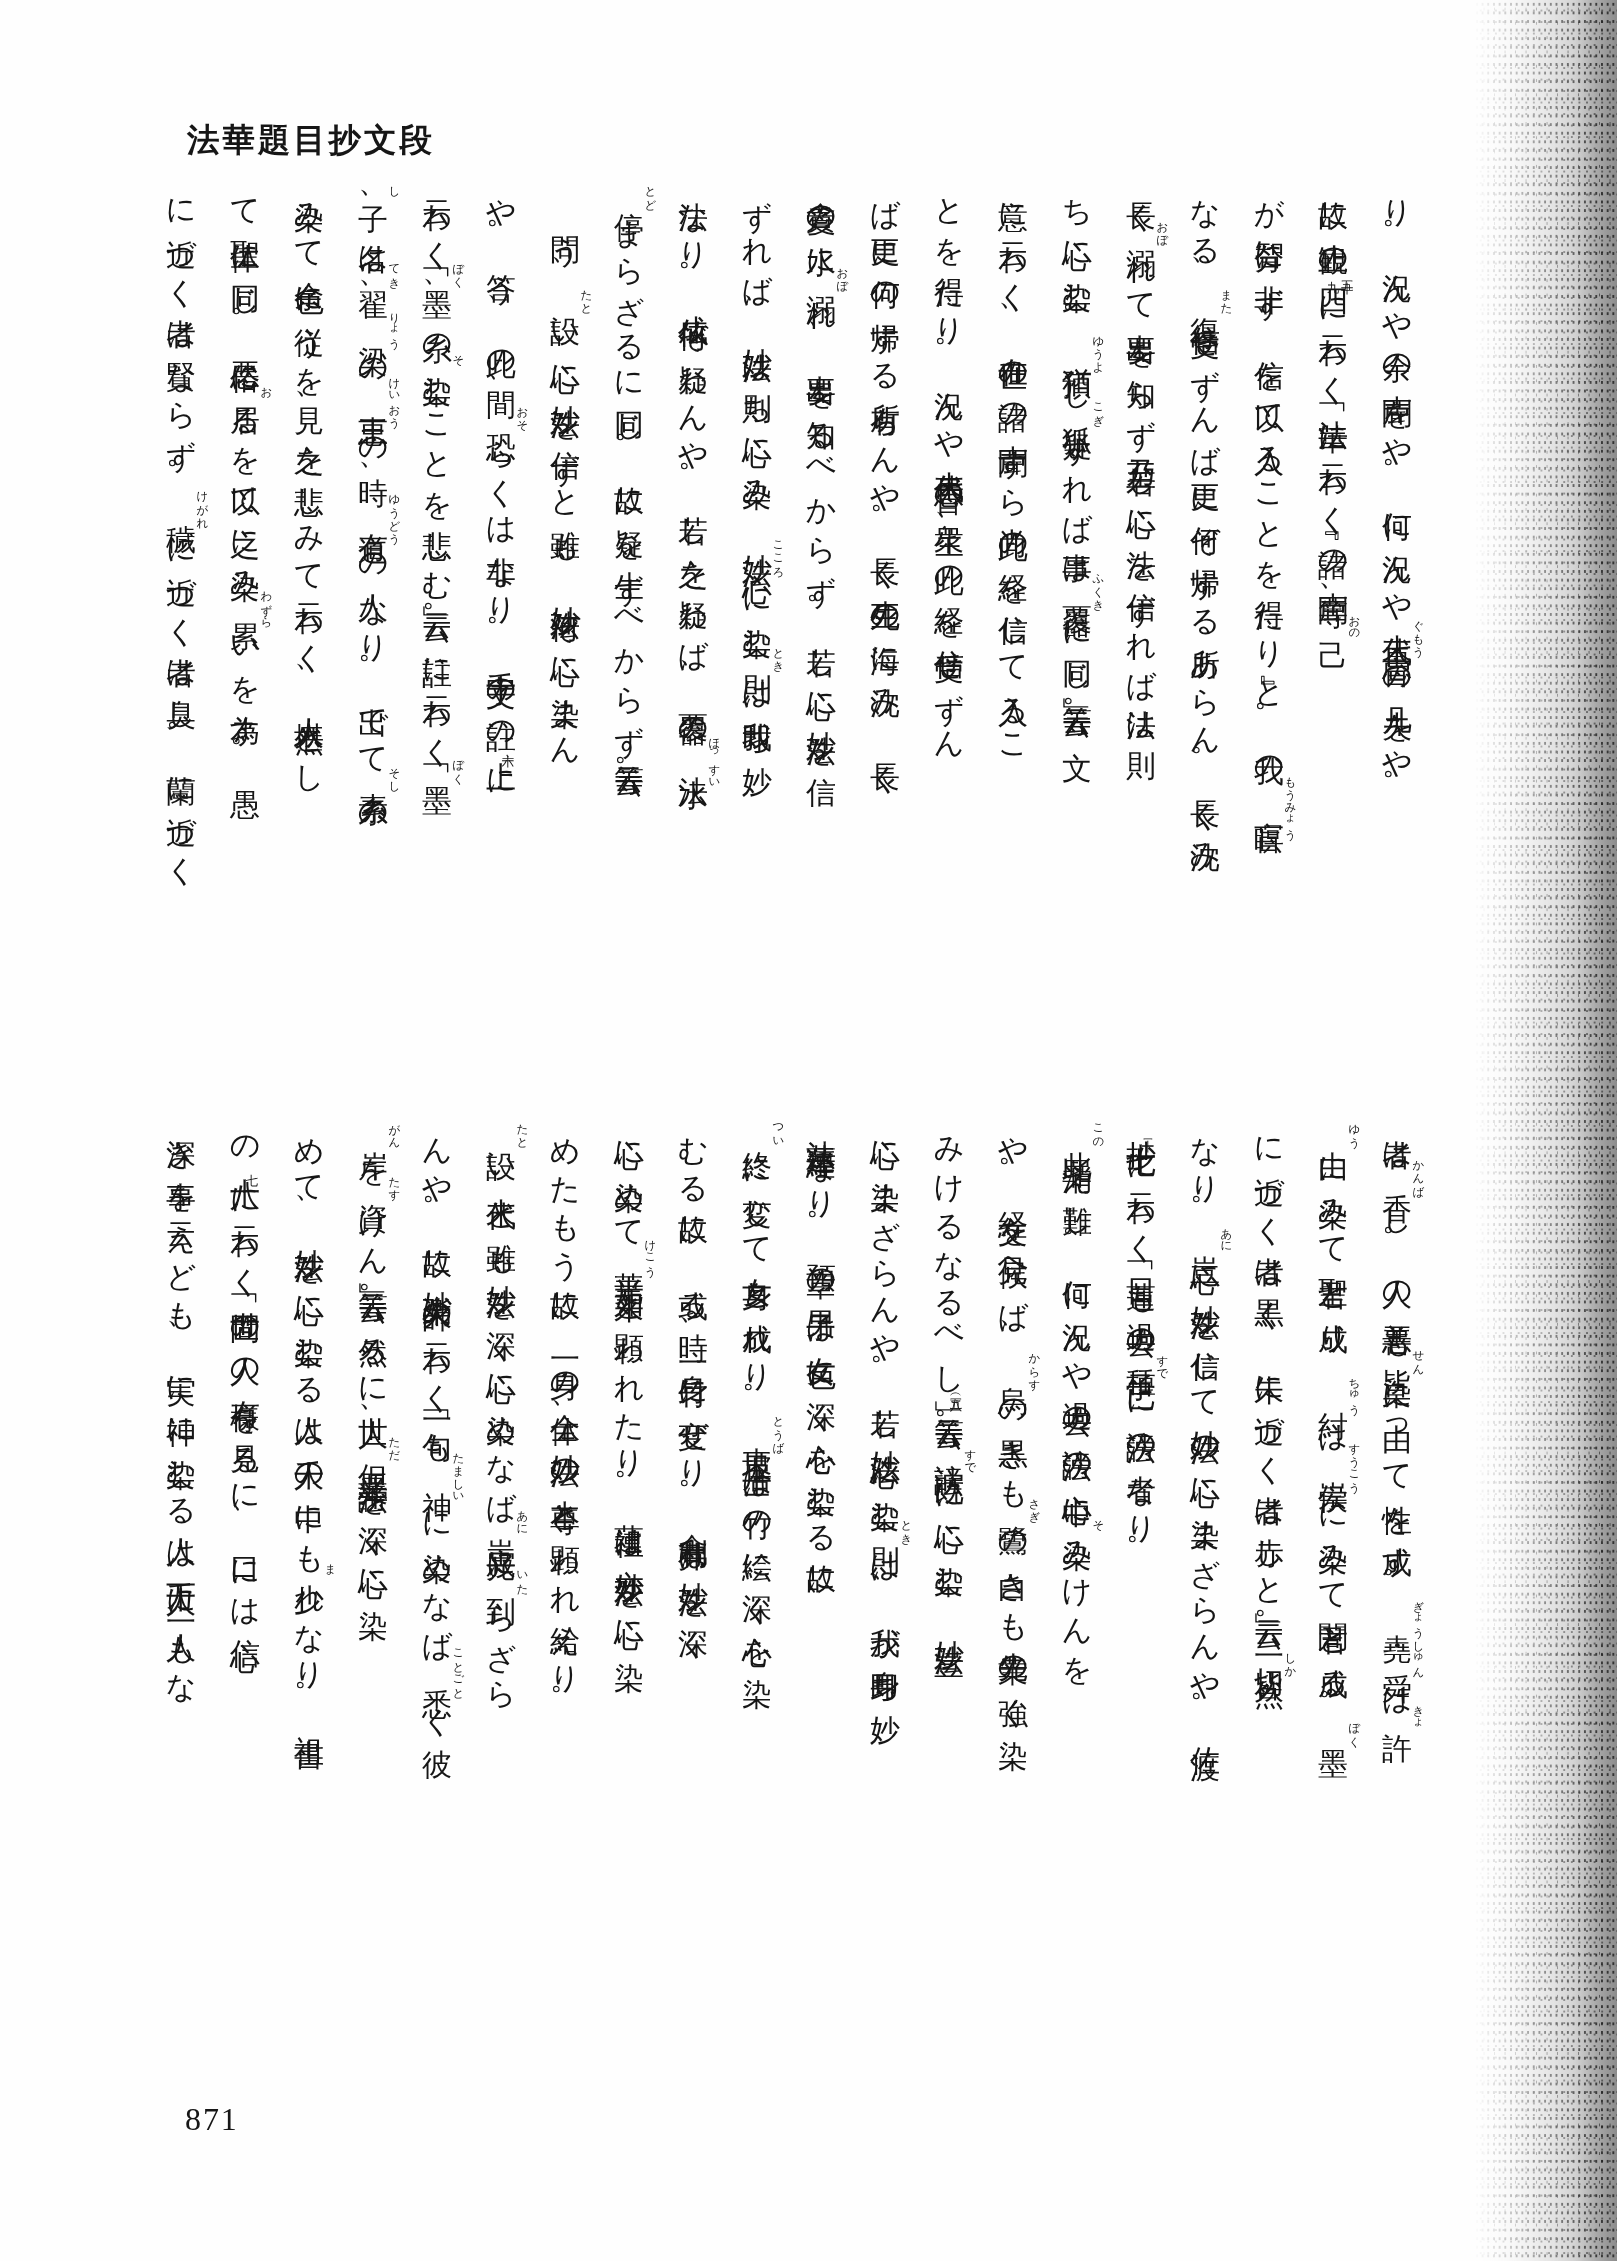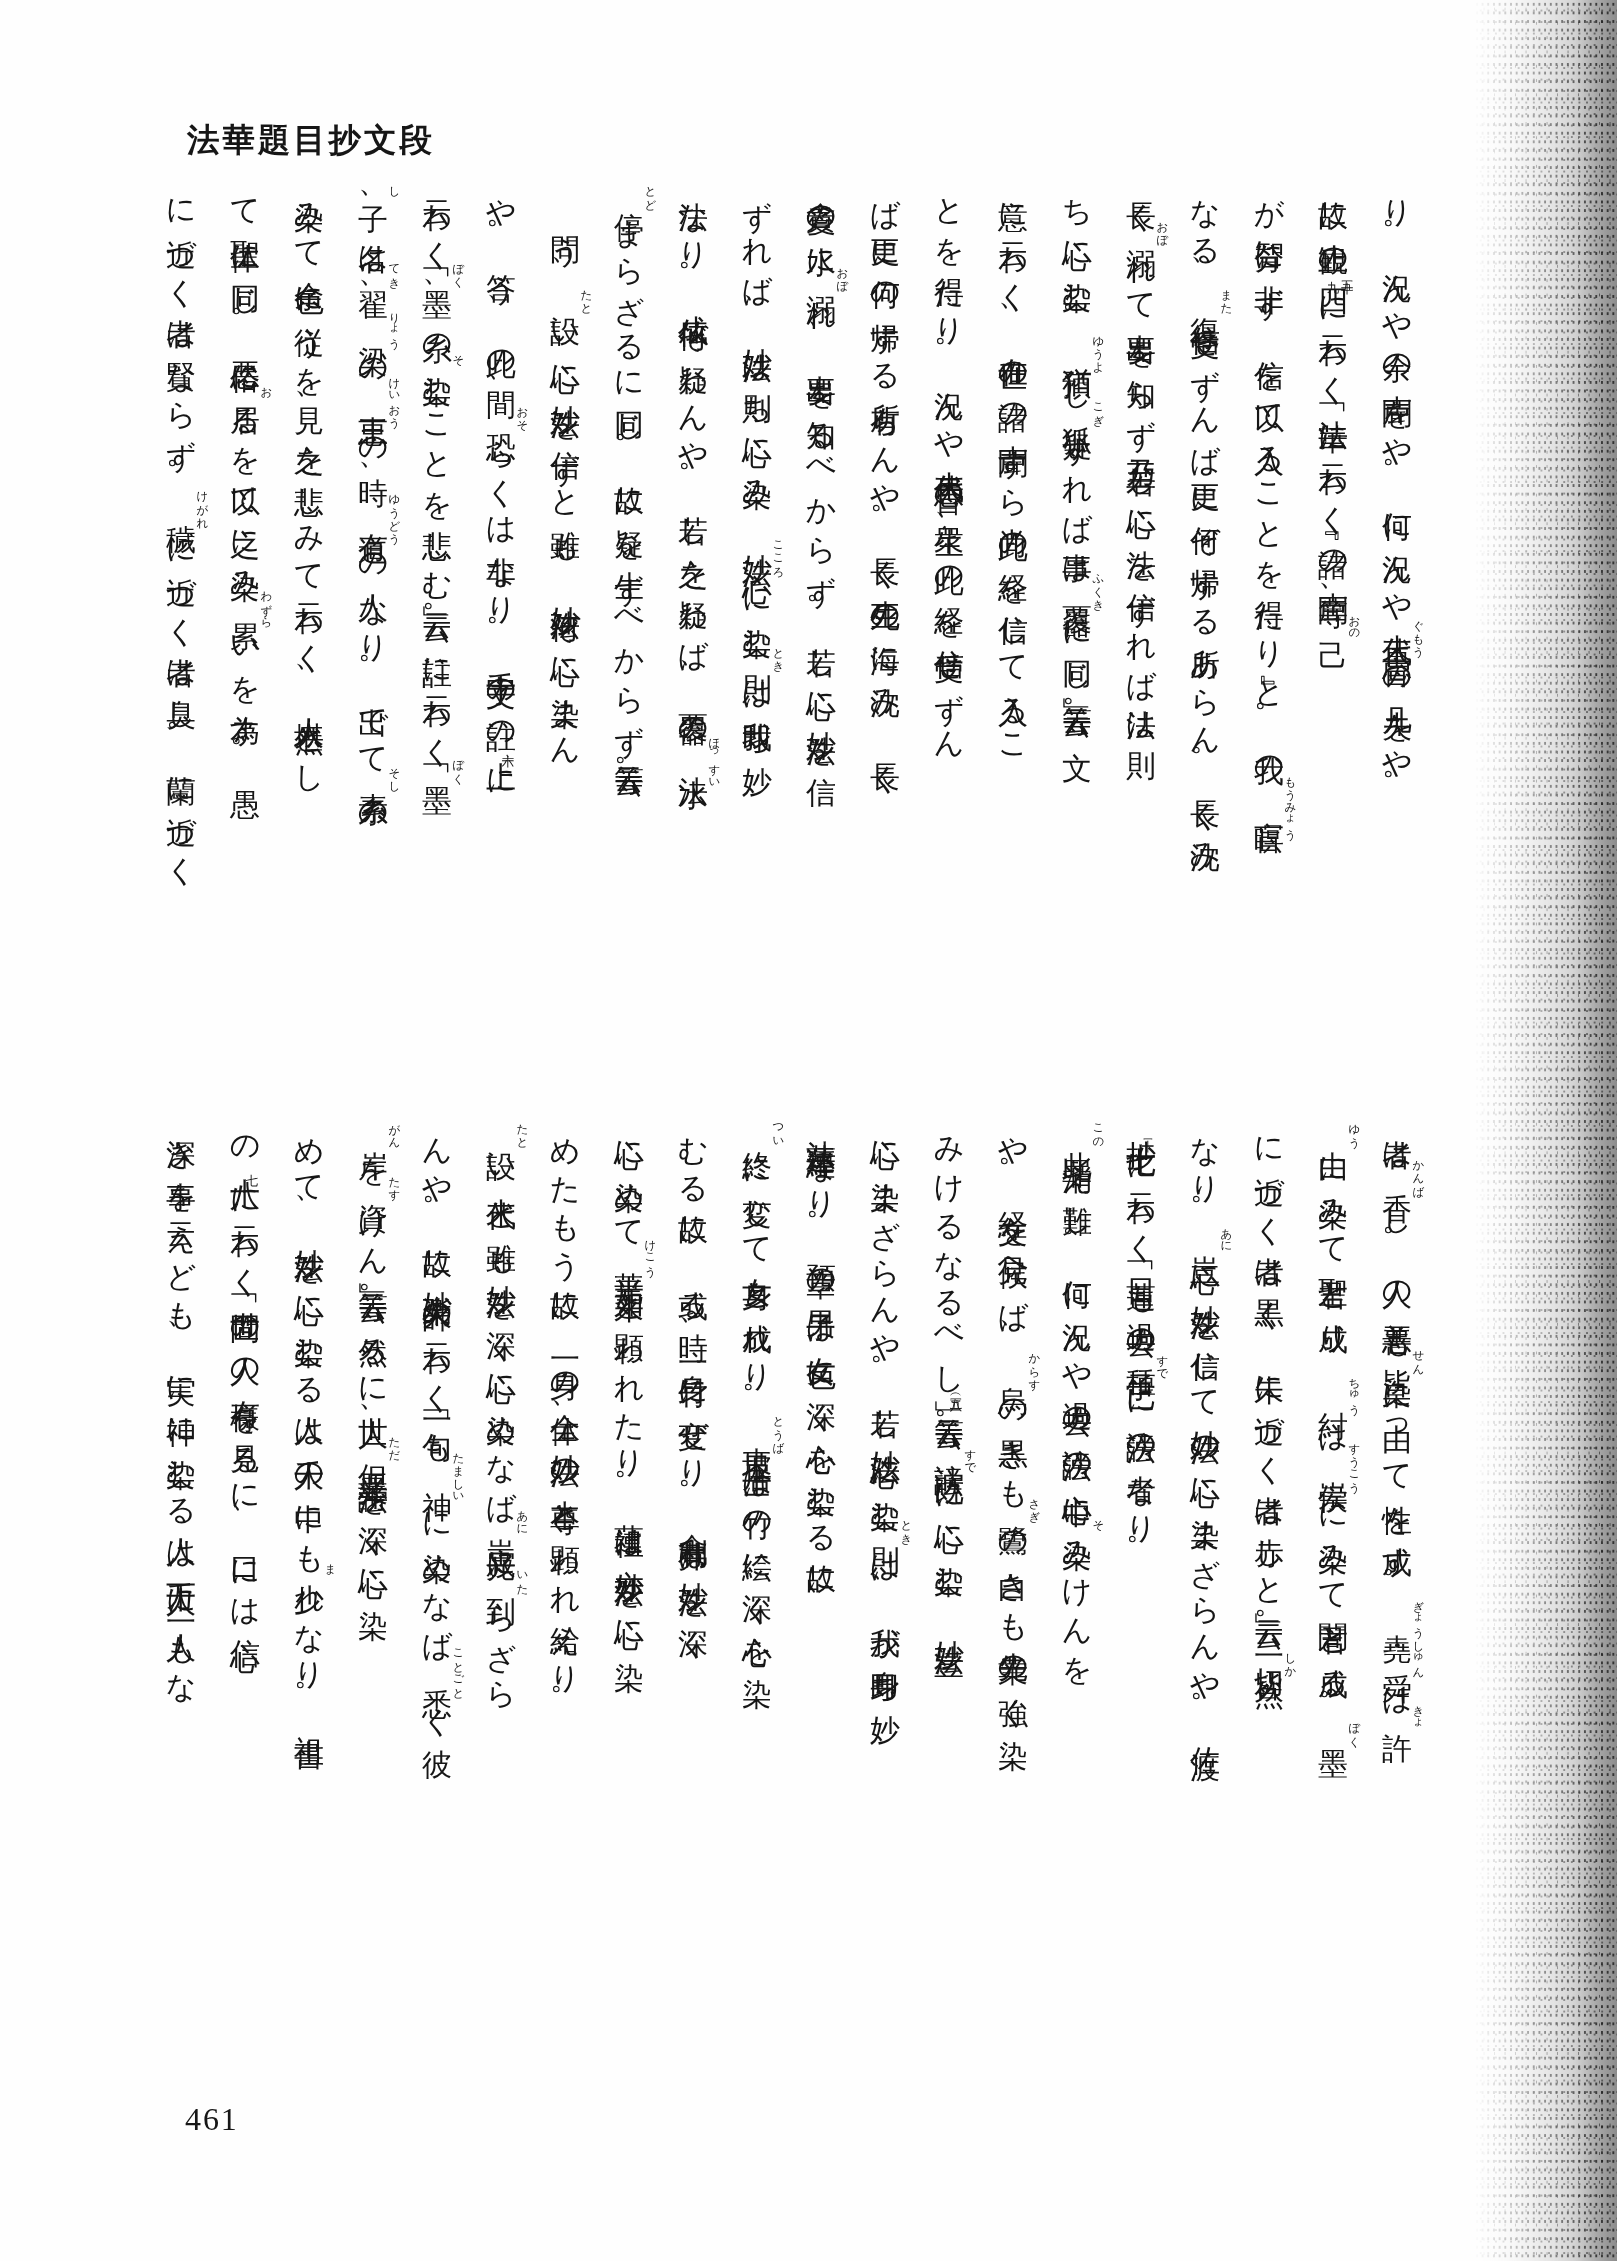--- a/index.html
+++ b/index.html
@@ -95,15 +95,15 @@
       <div class="col">心に染めて<ruby>華光<rt>けこう</rt></ruby>如来と顕われたり。蓮祖は亦妙法を心に染</div>
       <div class="col">めたもう故に、一身の全体、妙法の本尊と顕われ給えり。</div>
       <div class="col"><ruby>設<rt>たと</rt></ruby>い末代と雖も妙法を深く心に染めなば<ruby>豈<rt>あに</rt></ruby>寂光に<ruby>到<rt>いた</rt></ruby>らざら</div>
       <div class="col">んや。故に妙楽大師の云わく「一句も<ruby>神<rt>たましい</rt></ruby>に染めなば<ruby>悉<rt>ことごと</rt></ruby>く彼</div>
       <div class="col"><ruby>岸<rt>がん</rt></ruby>を<ruby>資<rt>たす</rt></ruby>けん」等云云。然るに世人、<ruby>但<rt>ただ</rt></ruby>悪業謗法を深く心に染</div>
       <div class="col">めて、妙法を心に染むる人は千人の中にも<ruby>少<rt>ま</rt></ruby>れなり。祖書</div>
       <div class="col">の十八<span class="note"><span class="np">七</span></span>に云わく「世間の人の有様を見るに、口には信心</div>
       <div class="col">深き事を云えども、実に神に染むる人は千万人に一人もな</div>
     </div>
 
-  <div class="page-number">461</div>
+  <div class="page-number">871</div>
 </div>
 
 
 </body></html>

